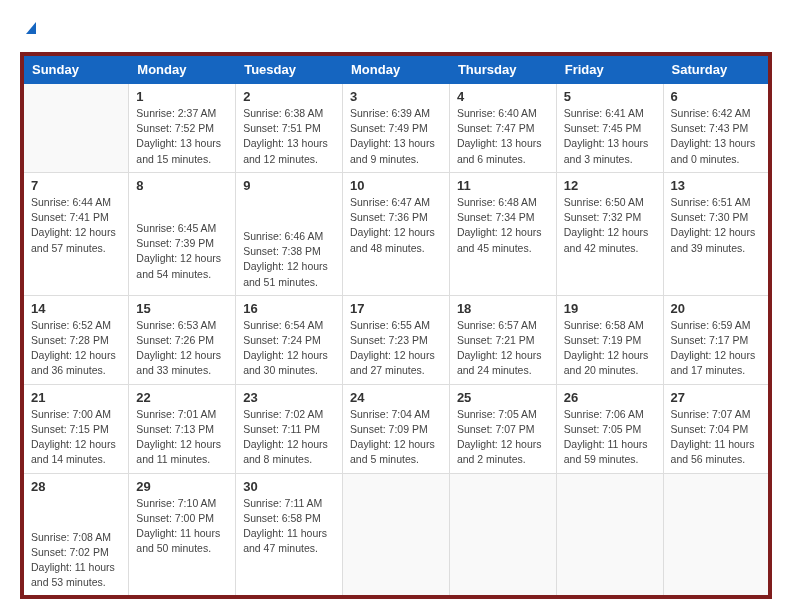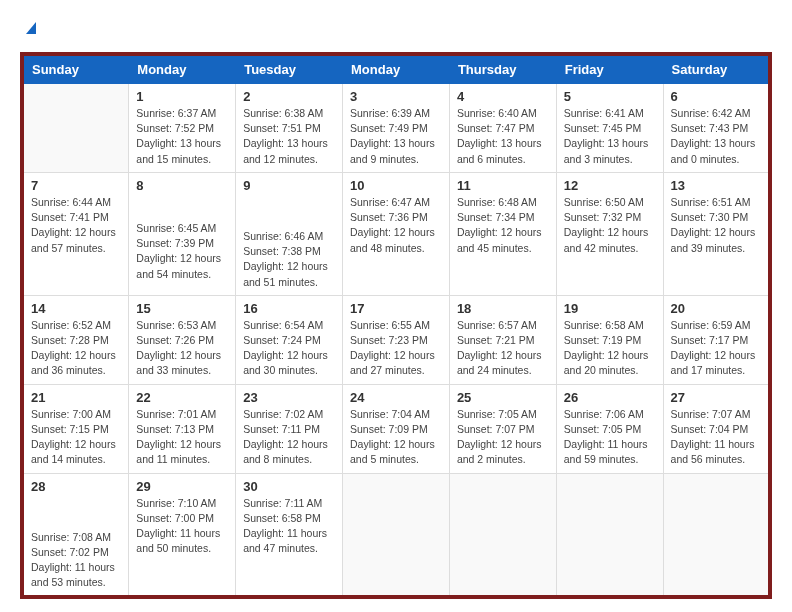--- a/index.html
+++ b/index.html
@@ -113,21 +113,21 @@
         <th>Thursday</th>
         <th>Friday</th>
         <th>Saturday</th>
       </tr>
   </thead>
   <tbody id="calendar-body">
   <tr>
         <td class="empty-cell"></td>
         <td>
           <div class="day-number">1</div>
-          <div class="day-info" style="white-space: pre-line;">Sunrise: 6:37 AM
+          <div class="day-info" style="white-space: pre-line;">Sunrise: 2:37 AM
 Sunset: 7:52 PM
 Daylight: 13 hours and 15 minutes.</div>
         </td>
         <td>
           <div class="day-number">2</div>
           <div class="day-info" style="white-space: pre-line;">Sunrise: 6:38 AM
 Sunset: 7:51 PM
 Daylight: 13 hours and 12 minutes.</div>
         </td>
         <td>

